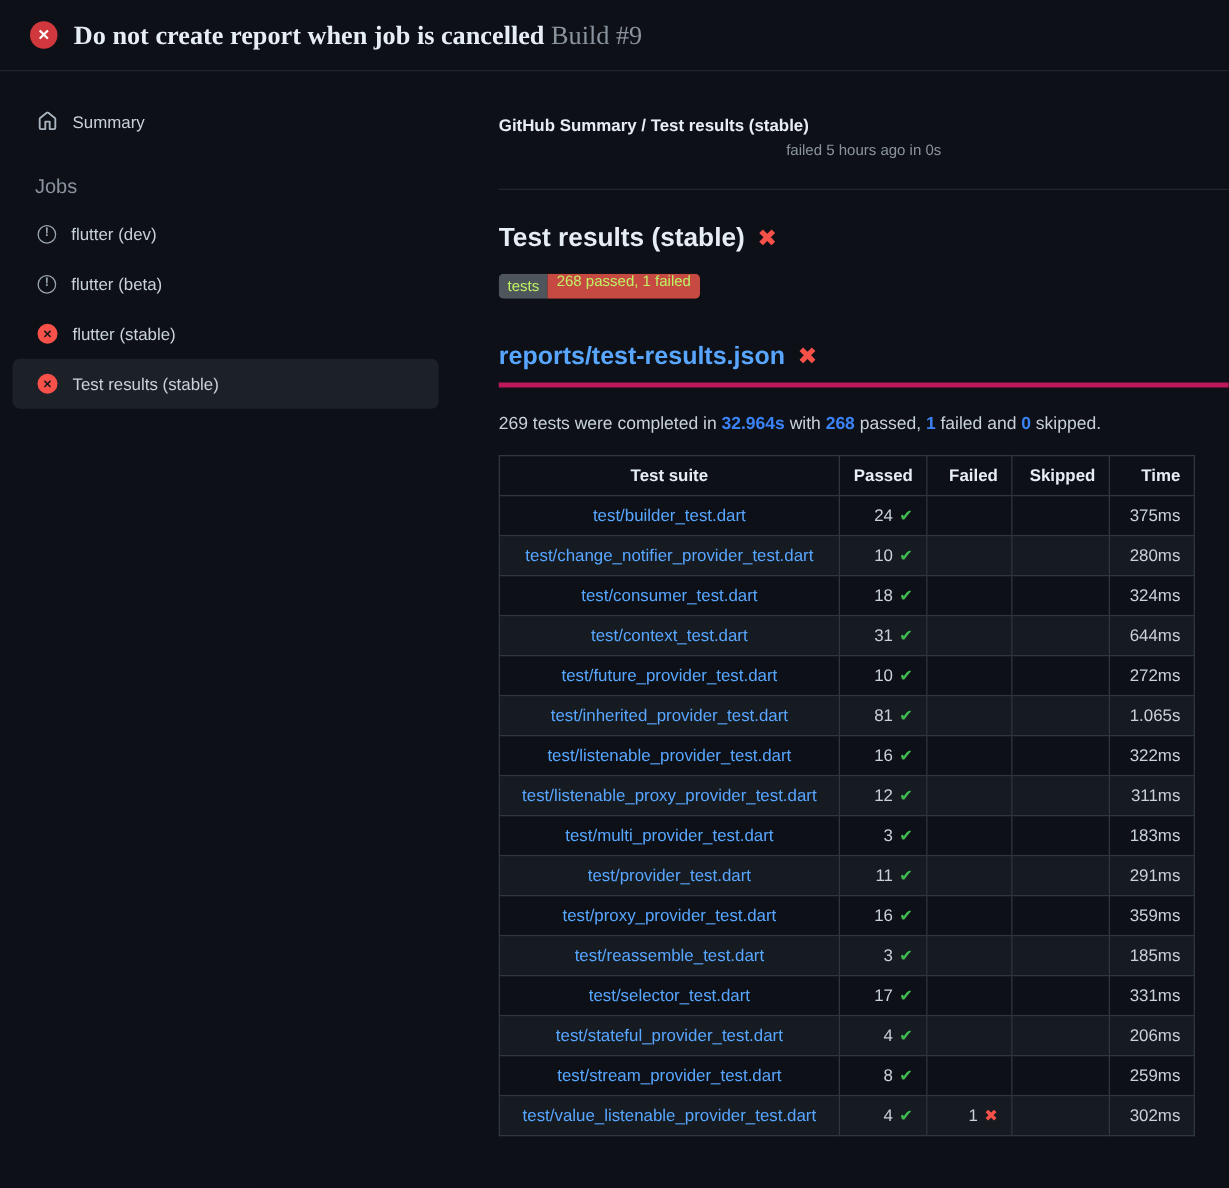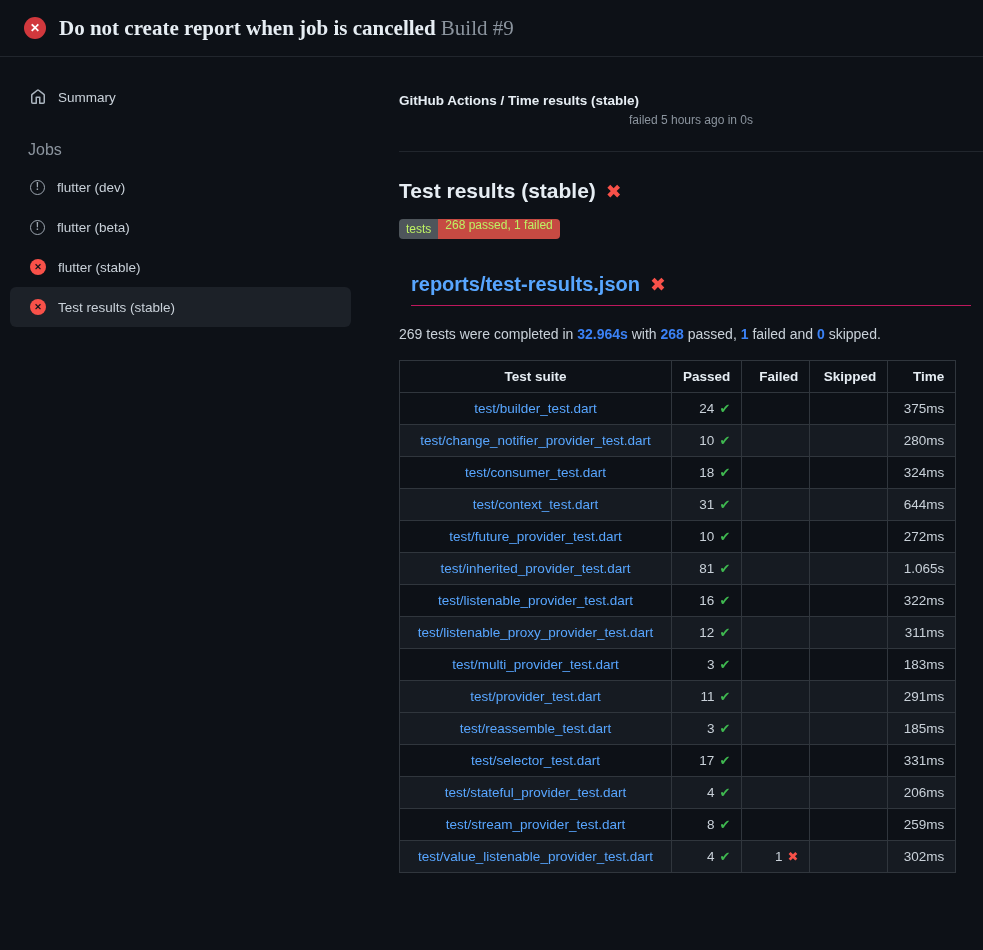--- a/index.html
+++ b/index.html
@@ -64,23 +64,23 @@
   .badge {
     display: inline-flex; margin-top: 16px;
     font-size: 12px; color: #bef264; line-height: 1;
     border-radius: 4px; overflow: hidden;
   }
   .badge-label { background: #4e555b; padding: 4px 7px; }
   .badge-value { background: #c64a42; padding: 0 7px; }
 
   .report-title {
     display: flex; align-items: center; gap: 10px;
-    margin: 34px 12px 0; padding-bottom: 9px;
+    margin: 34px 0 0; padding-bottom: 9px;
     font-size: 20px; font-weight: 700; color: #58a6ff;
-    border-bottom: 1px solid #be185d; cursor: pointer;
+    border-bottom: 4px solid #be185d; cursor: pointer;
   }
 
   .summary-line { margin: 20px 0 0; font-size: 14px; color: #c9d1d9; }
   .summary-line strong { color: #3b82f6; }
 
   
   .results { border-collapse: collapse; margin-top: 18px; font-size: 13.5px; table-layout: fixed; }
   .results th, .results td { border: 1px solid #30363d; padding: 8px 11px; }
   .results th { font-weight: 700; color: #e6edf3; }
   .results tbody tr.alt { background: #161b22; }
@@ -144,21 +144,21 @@
 
     <div class="side-item selected">
       <span class="ci-circle sm">
         <span>✕</span>
       </span>
       <span>Test results (stable)</span>
     </div>
   </nav>
 
   <main class="main">
-    <div class="crumb">GitHub Actions / Time results (stable)</div>
+    <div class="crumb">GitHub Summary / Test results (stable)</div>
     <div class="run-status">failed 5 hours ago in 0s</div>
     <hr class="divider">
 
     <h2 class="check-title">
       <span>Test results (stable)</span>
       <span class="cross-glyph big">✖</span>
     </h2>
 
     <div class="badge">
       <span class="badge-label">tests</span>
@@ -256,20 +256,27 @@
   </tr>
 
   <tr class="alt">
     <td class="col-suite"><a class="suite-link">test/provider_test.dart</a></td>
     <td class="col-num"><span class="num">11</span><span class="mark pass">✔</span></td>
     <td class="col-num"><span class="num"></span><span class="mark fail"></span></td>
     <td class="col-skip"><span class="num"></span></td>
     <td class="col-time">291ms</td>
   </tr>
 
+  <tr>
+    <td class="col-suite"><a class="suite-link">test/proxy_provider_test.dart</a></td>
+    <td class="col-num"><span class="num">16</span><span class="mark pass">✔</span></td>
+    <td class="col-num"><span class="num"></span><span class="mark fail"></span></td>
+    <td class="col-skip"><span class="num"></span></td>
+    <td class="col-time">359ms</td>
+  </tr>
 
   <tr class="alt">
     <td class="col-suite"><a class="suite-link">test/reassemble_test.dart</a></td>
     <td class="col-num"><span class="num">3</span><span class="mark pass">✔</span></td>
     <td class="col-num"><span class="num"></span><span class="mark fail"></span></td>
     <td class="col-skip"><span class="num"></span></td>
     <td class="col-time">185ms</td>
   </tr>
 
   <tr>

